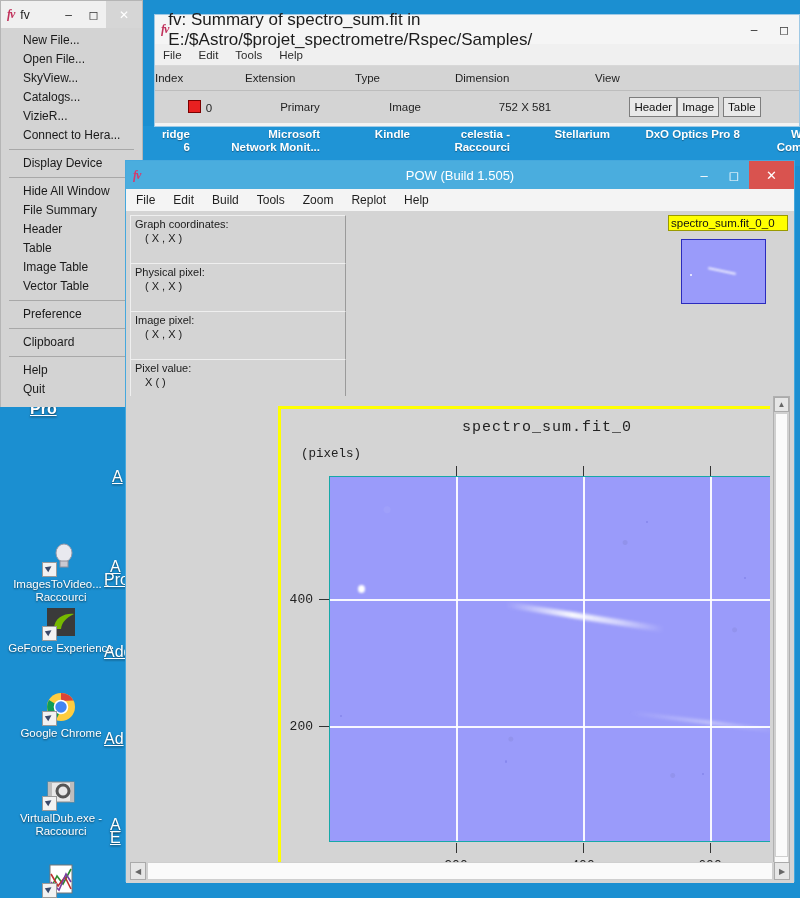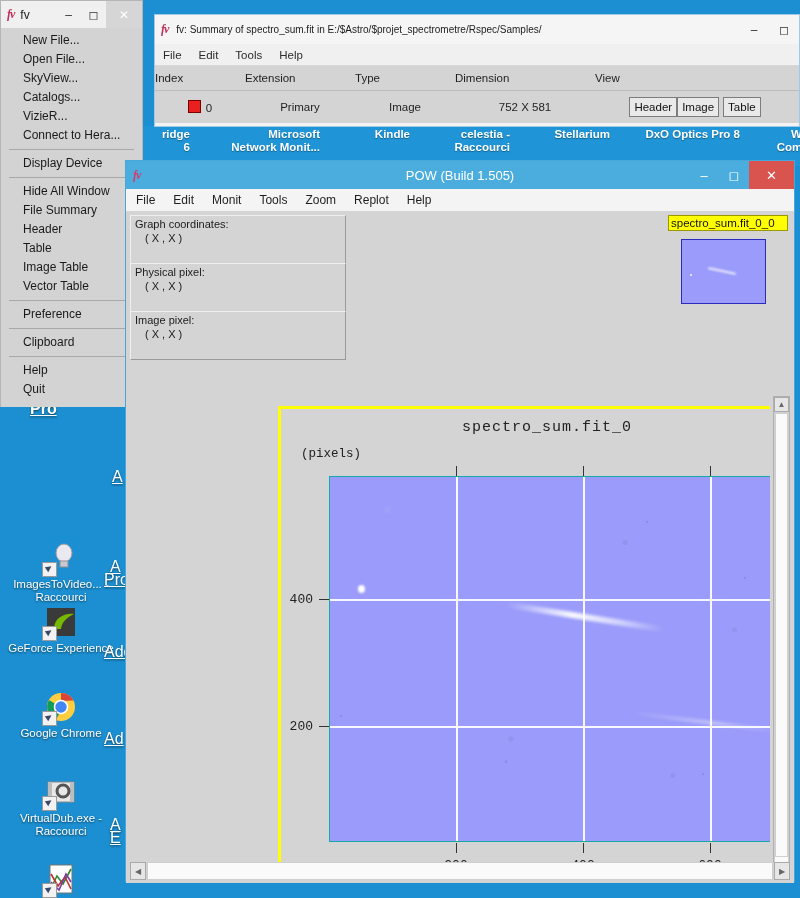--- a/index.html
+++ b/index.html
@@ -45,21 +45,21 @@
   #fvmenu .mi{height:19px;line-height:19px;padding-left:22px;font-size:12px;color:#1a1a1a;
     white-space:nowrap;overflow:hidden;}
   #fvmenu .sep{height:1px;background:#a8a8a8;margin:4px 8px 4px 8px;}
 
   
   #fvsum{position:absolute;left:154px;top:14px;width:646px;height:113px;
     background:#f3f3f3;border:1px solid #9fc9e5;box-sizing:border-box;}
   #fvsum-title{height:29px;display:flex;align-items:center;background:#f5f5f5;padding-left:6px;}
   #fvsum-title .logo{font-weight:bold;color:#c0305a;font-size:12px;font-style:italic;
     font-family:"Liberation Serif",serif;letter-spacing:-1px;}
-  #fvsum-title .ttl{margin-left:8px;font-size:10px;color:#1c1c1c;}
+  #fvsum-title .ttl{font-size:17px;color:#1c1c1c;}
   #fvsum-title .btns{margin-left:auto;display:flex;}
   #fvsum-title .btns div{width:30px;height:29px;display:flex;align-items:center;justify-content:center;
     font-size:12px;color:#333;}
   #fvsum-menu{height:21px;background:#f0f0f0;display:flex;align-items:center;padding-left:8px;gap:17px;
     font-size:11.5px;color:#2b2b2b;border-bottom:1px solid #d8d8d8;}
   #fvsum-table{background:#d4d4d4;}
   #fvsum-hdr{display:flex;height:24px;align-items:center;font-size:11.5px;color:#1f1f1f;}
   #fvsum-hdr div{text-align:left;}
   #fvsum-row{display:flex;height:32px;align-items:center;font-size:11.5px;color:#1f1f1f;
     background:#d4d4d4;border-top:1px solid #bdbdbd;}
@@ -323,41 +323,45 @@
     <span class="ttl">POW (Build 1.505)</span>
     <span class="btns">
       <div>–</div>
       <div>◻</div>
       <div class="cls">✕</div>
     </span>
   </div>
   <div id="pow-menu">
     <span>File</span>
     <span>Edit</span>
-    <span>Monit</span>
+    <span>Build</span>
     <span>Tools</span>
     <span>Zoom</span>
     <span>Replot</span>
     <span>Help</span>
   </div>
 
   <div id="pow-body">
 
     <div id="coordbox">
       <div class="cbox">
         <div class="lbl">Graph coordinates:</div>
         <div class="val">( X , X )</div>
       </div>
       <div class="cbox">
         <div class="lbl">Physical pixel:</div>
         <div class="val">( X , X )</div>
       </div>
       <div class="cbox">
         <div class="lbl">Image pixel:</div>
         <div class="val">( X , X )</div>
+      </div>
+      <div class="cbox">
+        <div class="lbl">Pixel value:</div>
+        <div class="val">X ( )</div>
       </div>
     </div>
 
     <div id="thumbwrap">
       <div id="thumb-label">spectro_sum.fit_0_0</div>
       <div id="thumb-img">
         <span class="streak"></span>
         <span class="dot"></span>
       </div>
     </div>

